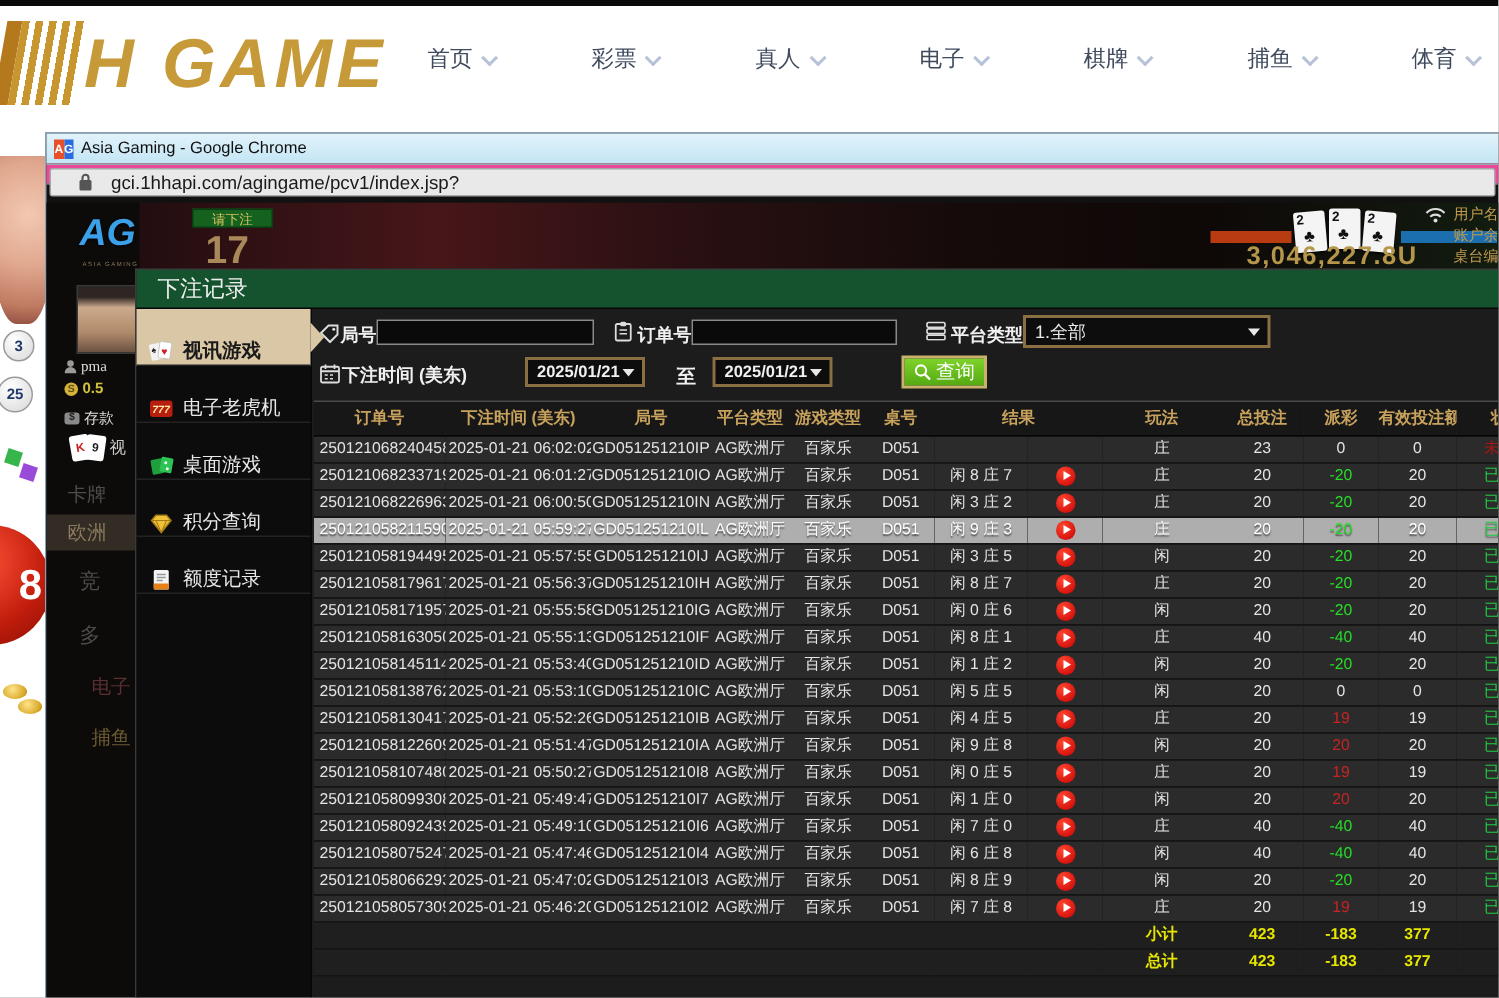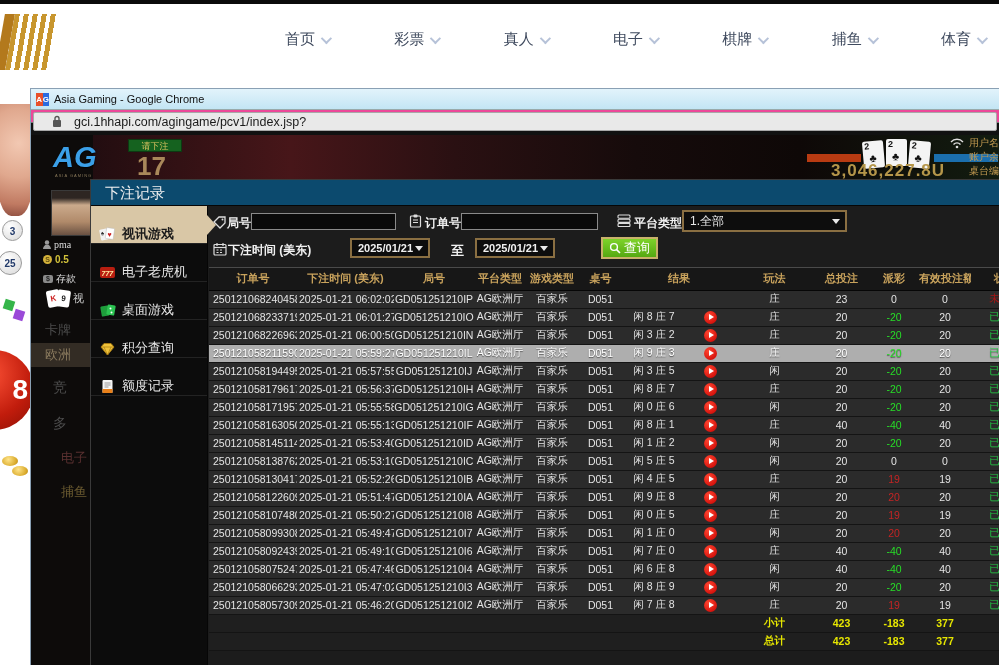--- a/index.html
+++ b/index.html
@@ -29,21 +29,21 @@
   .urlbar-strip { position:absolute; left:0; top:20px; right:0; height:14px; background:#ec4899; border-top:1px solid #9aa; border-bottom:1px solid #777; }
   .urlbar { position:absolute; left:2px; right:2px; top:2px; height:19px; background:#e9e9e9; border:1px solid #a8a8a8; border-radius:2px; display:flex; align-items:center; }
   .lock-icon { margin-left:18px; }
   .url-text { margin-left:12px; font-size:12.5px; color:#1a1a1a; }
 
   
   .win-content { position:absolute; left:0; top:46px; right:0; bottom:0; background:#171210; overflow:hidden; }
   .casino-top { position:absolute; left:60px; right:0; top:0; height:44px;
     background:linear-gradient(90deg,#220d10,#471619 22%,#2a1012 40%,#160b0b 60%,#0e0807 78%,#121c10); }
   .left-col { position:absolute; left:0; top:0; width:62px; bottom:0; background:#0d0b0a; }
-  .ag-logo { position:absolute; left:22px; top:6px; font-size:29px; font-weight:bold; font-style:italic; color:#3ba0e8; text-shadow:0 1px 2px #000; }
+  .ag-logo { position:absolute; left:22px; top:6px; font-size:25px; font-weight:bold; font-style:italic; color:#3ba0e8; text-shadow:0 1px 2px #000; }
   .ag-sub { position:absolute; left:24px; top:38px; font-size:4px; color:#8a7a5a; letter-spacing:1px; }
   .avatar { position:absolute; left:20px; top:55px; width:40px; height:46px; border:1px solid #3a3a3a;
     background:linear-gradient(180deg,#2e2622 0%,#2e2622 16%,#cbaa8c 32%,#b08a6a 70%,#6a5142 100%); }
   .bg-user-row { position:absolute; font-size:10px; color:#ddd; display:flex; align-items:center; gap:3px; }
   .coin { display:inline-block; width:9px; height:9px; border-radius:50%; background:#d4b23a; color:#604e10; font-size:7px; text-align:center; line-height:9px; font-weight:bold; }
   .balance { color:#d2c23a; font-weight:bold; }
   .dep-ic { display:inline-block; width:10px; height:8px; background:#8a8a8a; border-radius:2px; color:#222; font-size:7px; line-height:8px; text-align:center; font-weight:bold; }
   .mini-card { display:inline-block; width:13px; height:17px; background:#fff; border-radius:2px; font-size:8px; font-weight:bold; text-align:center; line-height:17px; }
   .menu-dim { position:absolute; font-size:13px; color:#4c4c4c; }
   .menu-euro { position:absolute; left:0; width:62px; height:24px; background:#332c24; color:#8a7a5e; font-size:13px; line-height:24px; padding-left:14px; }
@@ -53,21 +53,21 @@
   .pcard .pv { position:absolute; left:2px; top:0px; font-size:9px; font-weight:bold; }
   .pcard .ps { position:absolute; left:6px; top:11px; font-size:11px; }
   .bar-red { position:absolute; left:776px; top:19px; width:54px; height:8px; background:#b83b12; }
   .bar-blue { position:absolute; left:903px; top:19px; width:64px; height:8px; background:#1b6fae; }
   .jackpot { position:absolute; left:800px; top:26px; font-size:17px; font-weight:bold; color:#b5964a; letter-spacing:1px; }
   .wifi { position:absolute; left:918px; top:2px; }
   .acct-label { position:absolute; left:938px; font-size:10px; color:#c39a50; white-space:nowrap; }
 
   
   .panel { position:absolute; left:59px; top:44px; right:0; bottom:0; background:#1c1c1c; border-left:1px solid #3a3a3a; border-top:1px solid #3a3a3a; }
-  .panel-title { position:absolute; left:0; top:0; right:0; height:26px; background:#0c4a6e; border-bottom:1px solid #060606; color:#f0f0f0; font-size:15px; line-height:26px; padding-left:14px; }
+  .panel-title { position:absolute; left:0; top:0; right:0; height:26px; background:#14532d; border-bottom:1px solid #060606; color:#f0f0f0; font-size:15px; line-height:26px; padding-left:14px; }
   .sidebar { position:absolute; left:0; top:26px; width:117px; bottom:0; background:#0c0c0c; border-right:1px solid #060606; }
   .side-item { position:relative; height:38px; border-bottom:1px solid #232323; display:flex; align-items:flex-end; gap:6px; padding-left:8px; color:#e8e8e8; font-size:13px; cursor:pointer; }
   .side-item.selected { background:#d9c7a6; color:#1a1a1a; font-weight:bold; }
   .side-item.selected::after { content:""; position:absolute; right:-9px; top:50%; margin-top:-10px;
     border-left:9px solid #d9c7a6; border-top:10px solid transparent; border-bottom:10px solid transparent; z-index:5; }
   .sicon { width:17px; height:17px; display:inline-flex; align-items:center; justify-content:center; }
 
   .panel-main { position:absolute; left:118px; right:0; top:26px; bottom:0; background:#1c1c1c; overflow:hidden; }
   .filters { position:absolute; left:0; top:0; right:0; height:61px; }
   .flabel { position:absolute; color:#f0f0f0; font-size:12px; font-weight:bold; }
@@ -104,20 +104,21 @@
 </style>
 </head>
 <body>
 
 <div class="stage">
 
   <div class="site-header">
     <div class="top-strip"></div>
     <div class="logo">
       <span class="logo-bars"></span>
+      <span class="logo-text">H GAME</span>
     </div>
     <div class="main-nav">
       <div class="nav-item">
           <span>首页</span>
           <span class="chev"></span>
         </div>
       <div class="nav-item">
           <span>彩票</span>
           <span class="chev"></span>
         </div>

